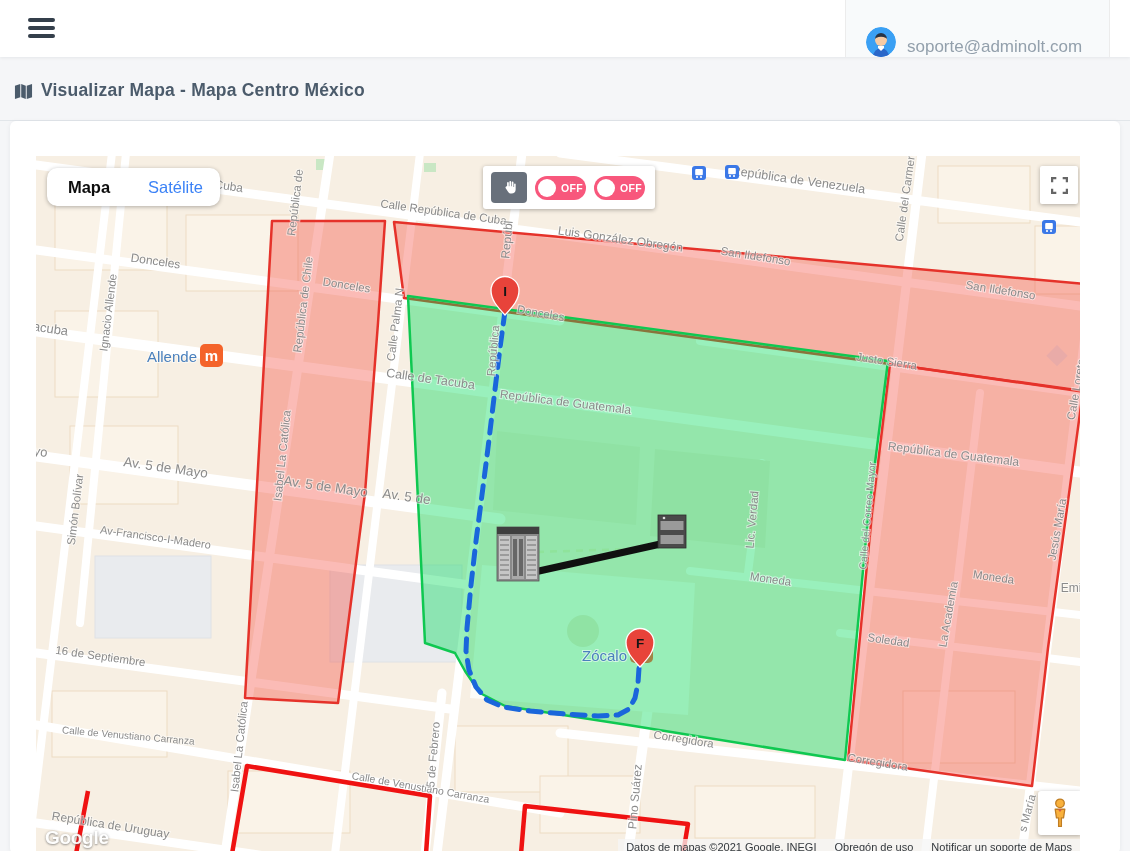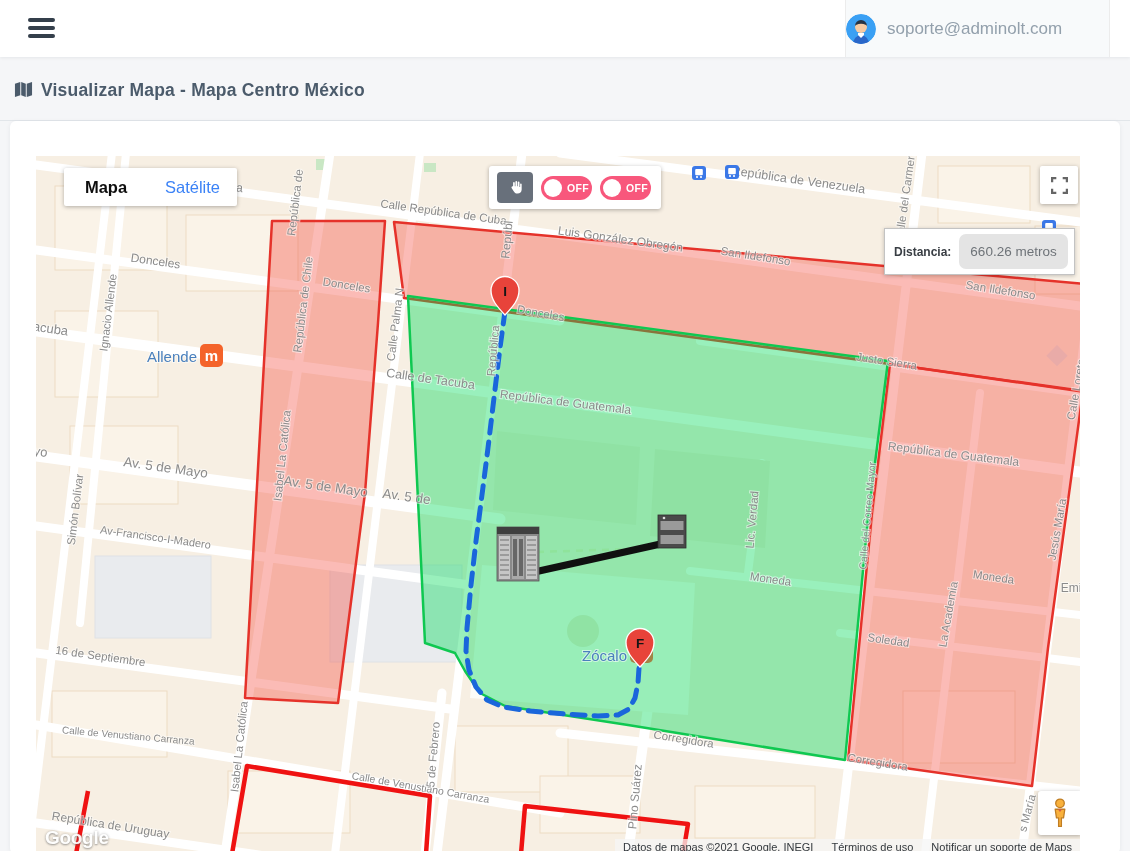--- a/index.html
+++ b/index.html
@@ -4,44 +4,44 @@
 <style>
   html,body{margin:0;padding:0;}
   body{width:1130px;height:851px;overflow:hidden;background:#f5f6f8;
        font-family:"Liberation Sans",sans-serif;-webkit-font-smoothing:antialiased;}
 
   
   .navbar{position:relative;height:57px;background:#fff;box-shadow:0 1px 3px rgba(40,50,60,.08);z-index:30;}
   .hamburger{position:absolute;left:28px;top:16px;width:27px;height:24px;background:none;border:none;cursor:pointer;padding:0;}
   .hamburger div{height:3.6px;background:#343f4b;border-radius:2px;margin-bottom:4.4px;}
   .userbox{position:absolute;right:20px;top:0;height:100%;width:265px;background:#f8fafb;
-           border-left:1px solid #ececec;border-right:1px solid #ececec;display:flex;align-items:center;gap:11px;padding-left:0;box-sizing:border-box;}
+           border-left:1px solid #ececec;border-right:1px solid #ececec;display:flex;align-items:flex-end;gap:11px;padding-left:20px;box-sizing:border-box;}
   .avatar{width:30px;height:30px;border-radius:50%;overflow:hidden;flex:0 0 auto;}
   .useremail{color:#93a0ac;font-size:17px;}
 
   
-  .page-head{display:flex;align-items:flex-start;gap:8px;padding:23px 14px 19px 14px;border-bottom:1px solid #e2e6ea;}
+  .page-head{display:flex;align-items:flex-end;gap:8px;padding:23px 14px 19px 14px;border-bottom:1px solid #e2e6ea;}
   .page-title{color:#4b5b6b;font-size:17.5px;font-weight:700;letter-spacing:.2px;}
 
   
   .card{margin:0 10px;background:#fff;border-radius:6px;box-shadow:0 1px 5px rgba(30,40,50,.07);
         height:733px;box-sizing:border-box;overflow:hidden;}
   .map-wrap{position:relative;width:1044px;height:698px;margin:35px 0 0 26px;background:#f7efe3;overflow:hidden;}
   .map-wrap svg.base{position:absolute;left:0;top:0;display:block;}
   #labels-layer text, .place-label{font-family:"Liberation Sans",sans-serif;}
   #labels-layer text{paint-order:stroke;stroke:rgba(255,255,255,.55);stroke-width:2px;}
 
   
-  .maptype{position:absolute;left:28px;top:12px;height:38px;display:flex;background:#fff;border-radius:2px;
+  .maptype{position:absolute;left:11px;top:12px;height:38px;display:flex;background:#fff;border-radius:10px;
            box-shadow:0 1px 4px rgba(0,0,0,.3);z-index:5;}
   .mt-btn{border:none;background:none;min-width:84px;padding:0 17px;font-size:16.5px;color:#3b82f6;cursor:pointer;font-family:inherit;}
   .mt-btn.active{color:#0d0d0d;font-weight:700;}
 
   .tools{position:absolute;left:447px;top:10px;width:172px;height:43px;background:#fff;border-radius:3px;
-         box-shadow:0 1px 4px rgba(0,0,0,.3);display:flex;align-items:center;gap:8px;padding-left:8px;box-sizing:border-box;z-index:5;margin-left:6px;}
+         box-shadow:0 1px 4px rgba(0,0,0,.3);display:flex;align-items:center;gap:8px;padding-left:8px;box-sizing:border-box;z-index:5;}
   .hand-btn{width:36px;height:31px;background:#68707b;border:none;border-radius:4px;display:flex;align-items:center;justify-content:center;cursor:pointer;}
   .toggle{width:51px;height:24px;border-radius:13px;background:#f8577c;position:relative;display:flex;align-items:center;cursor:pointer;flex:0 0 auto;}
   .knob{position:absolute;left:3px;top:3px;width:18px;height:18px;border-radius:50%;background:#fff;}
   .tlabel{margin-left:26px;color:#fff;font-size:10.5px;font-weight:700;letter-spacing:.3px;}
 
   .fs-btn{position:absolute;left:1004px;top:10px;width:38px;height:38px;background:#fff;border:none;border-radius:2px;
           box-shadow:0 1px 4px rgba(0,0,0,.3);display:flex;align-items:center;justify-content:center;cursor:pointer;z-index:5;}
 
   .distbox{position:absolute;left:848px;top:72px;width:191px;height:47px;background:#fff;border:1px solid #c3c3c3;
            box-shadow:0 1px 4px rgba(0,0,0,.22);display:flex;align-items:center;gap:8px;padding:0 6px 0 9px;box-sizing:border-box;z-index:5;}
@@ -281,34 +281,30 @@
         <span class="tlabel">OFF</span>
       </div>
     </div>
 
     <button class="fs-btn">
       <svg width="17" height="17" viewBox="0 0 16 16">
         <path d="M1,5 V1 H5 M11,1 H15 V5 M15,11 V15 H11 M5,15 H1 V11" stroke="#666" stroke-width="2.2" fill="none"></path>
       </svg>
     </button>
 
-    <div class="distbox">
-      <span class="dlabel">Distancia:</span>
-      <div class="dinput">660.26 metros</div>
-    </div>
 
     <button class="pegman">
       <svg width="26" height="30" viewBox="0 0 24 28">
         <circle cx="12" cy="5" r="4" fill="#f9b13c" stroke="#c07d23" stroke-width="1.2"></circle>
         <path d="M7.5 10.5 h9 l-1.2 8 h-2 v8 h-2.6 v-8 h-2 z" fill="#f9b13c" stroke="#c07d23" stroke-width="1.2" stroke-linejoin="round"></path>
         <path d="M10 10.5 l2 2.5 2-2.5 z" fill="#d65b44"></path>
       </svg>
     </button>
 
     <div class="glogo">Google</div>
     <div class="attr">
       <span>Datos de mapas ©2021 Google, INEGI</span>
-      <span class="lnk">Términos de uso</span>
+      <span class="lnk">Obregón de uso</span>
       <span class="lnk">Notificar un soporte de Maps</span>
     </div>
 
   </div>
 </div>
 
 </body></html>

